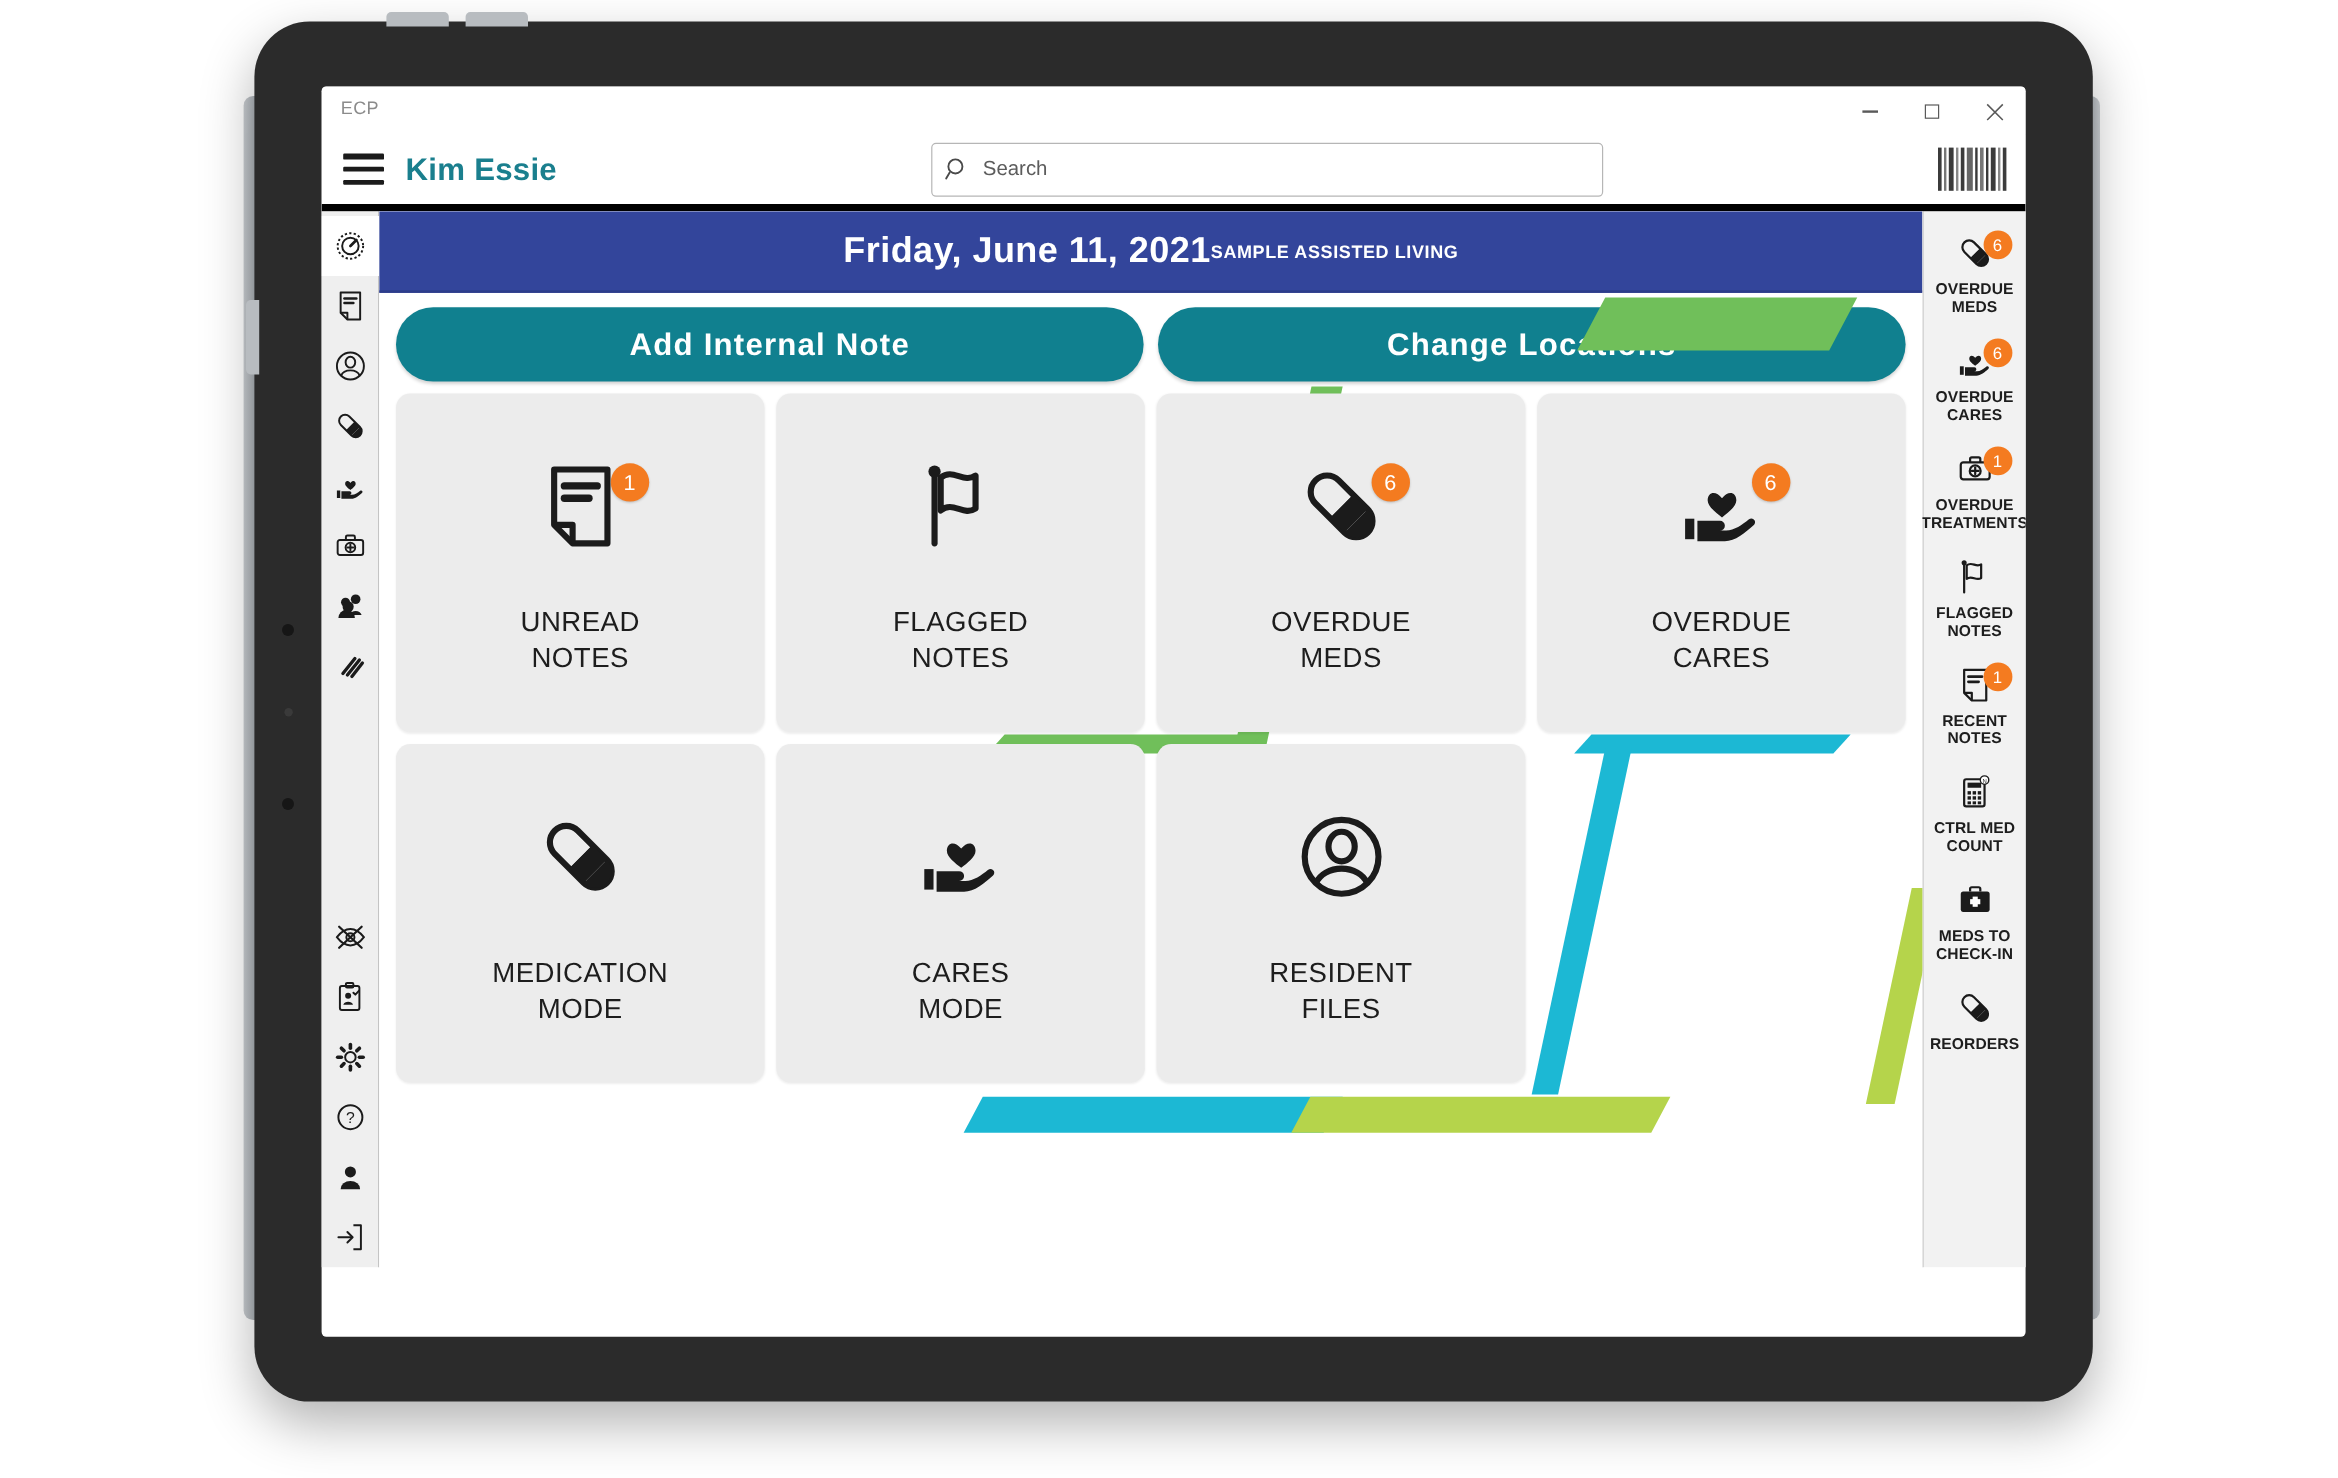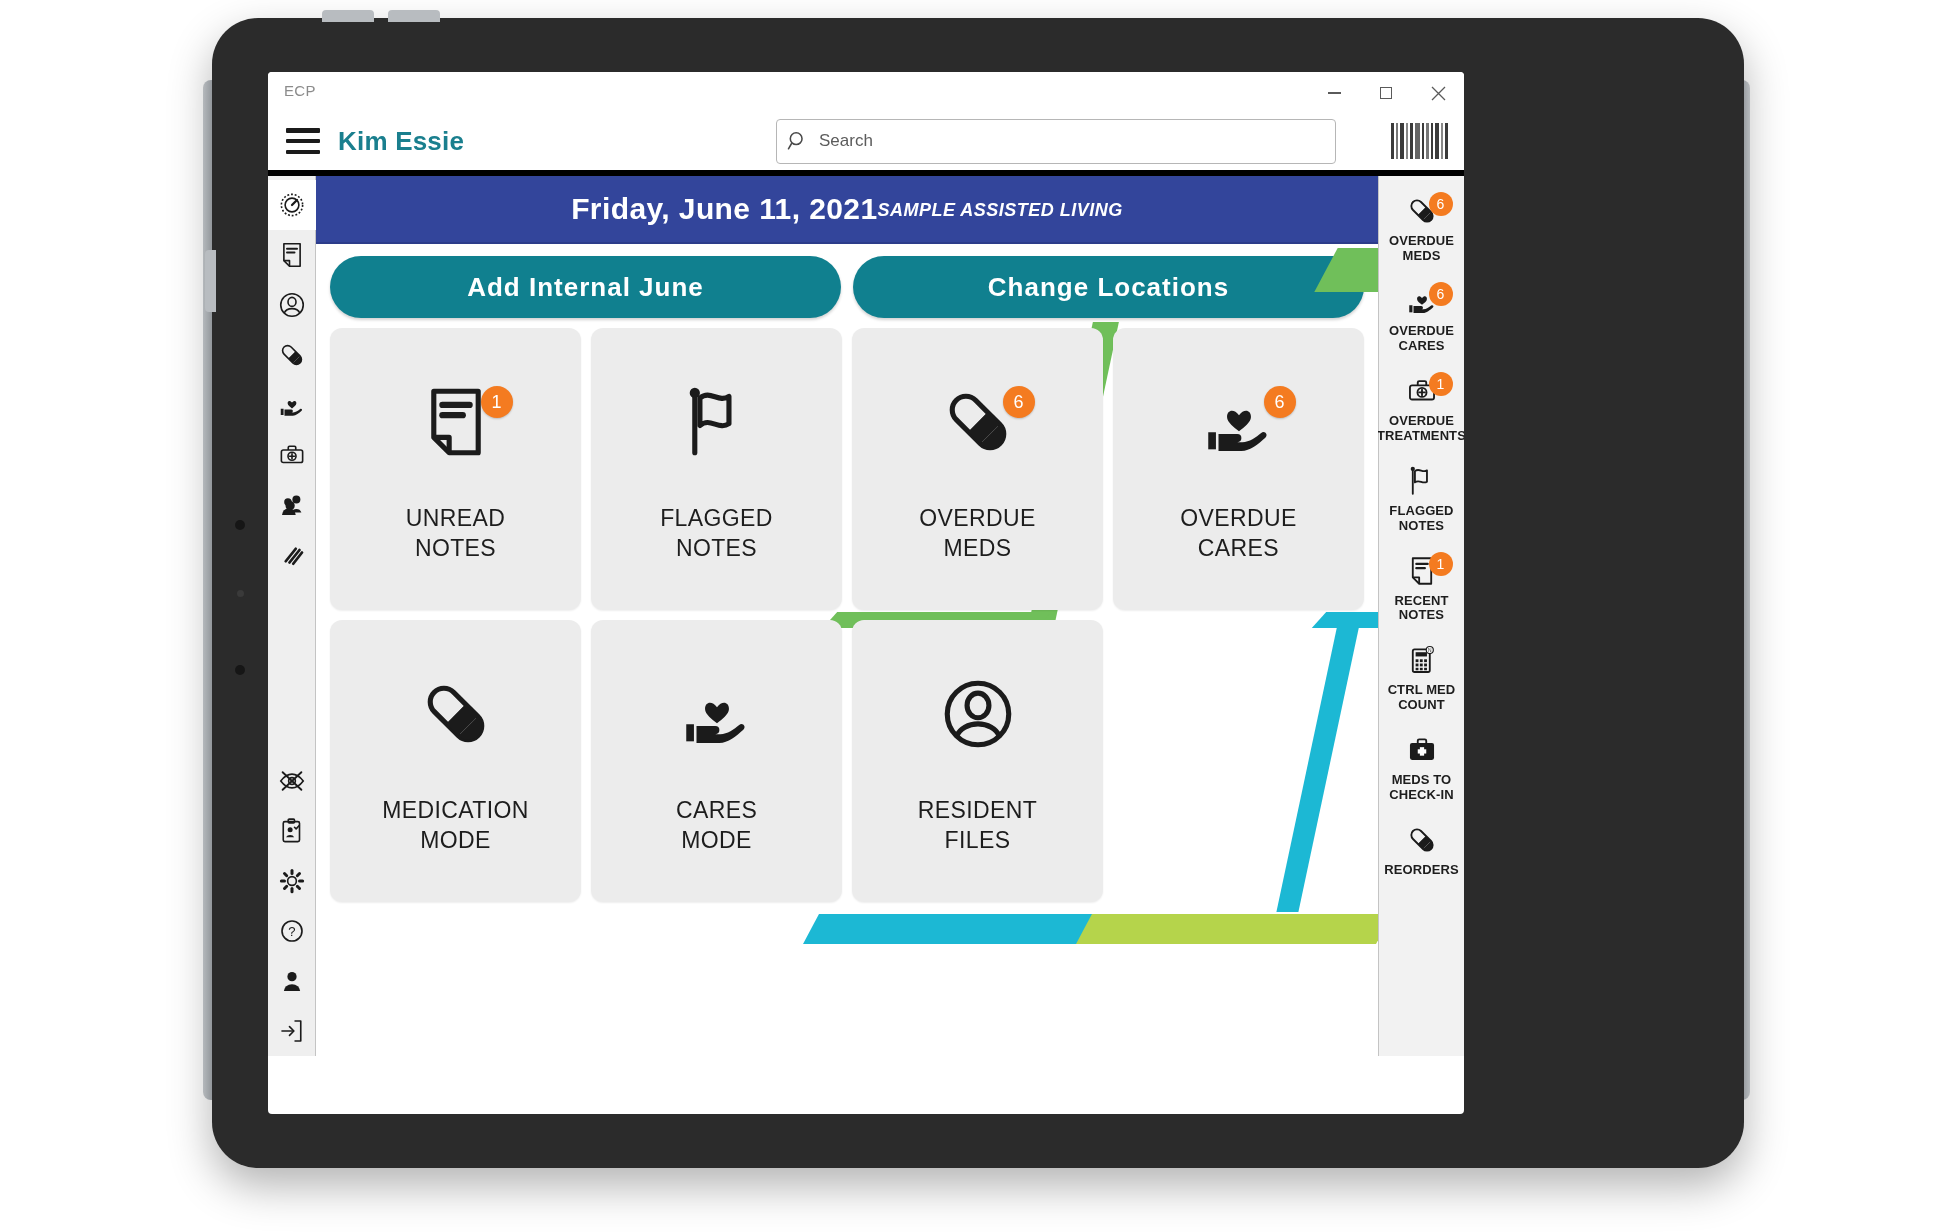--- a/index.html
+++ b/index.html
@@ -33,21 +33,21 @@
   }
   .btn-vol-1 { position:absolute; left:322px; top:10px; width:52px; height:12px; background:#b8bcc0; border-radius:4px 4px 0 0;}
   .btn-vol-2 { position:absolute; left:388px; top:10px; width:52px; height:12px; background:#b8bcc0; border-radius:4px 4px 0 0;}
   .btn-side-1 { position:absolute; left:205px; top:250px; width:11px; height:62px; background:#b8bcc0; border-radius:4px 0 0 4px;}
   .cam-dot { position:absolute; left:235px; width:10px; height:10px; border-radius:50%; background:#161616; }
   .cam-dot.d1{ top:520px; } .cam-dot.d2{ top:590px; background:#3a3a3a; width:7px;height:7px;left:237px;} .cam-dot.d3{ top:665px;}
 
   .screen {
     position: absolute;
     left: 268px; top: 72px;
-    width: 1196px; height: 1042px;
+    width: 1420px; height: 1042px;
     background: #ffffff;
     border-radius: 4px;
     overflow: hidden;
   }
 
   
   .titlebar {
     position: relative; height: 40px; background: #fff;
     padding: 10px 0 0 16px;
   }
@@ -102,21 +102,21 @@
 
   
   .center { flex:1 1 auto; position:relative; background:#ffffff; overflow:hidden; }
 
   .datebar {
     height: 68px; background:#33459b; color:#fff; text-align:center;
     display:flex; align-items:center; justify-content:center;
     border-bottom: 2px solid #2c3c8a;
   }
   .datebar .d1 { font-size:30px; font-weight:bold; letter-spacing:.4px; line-height:1.02;}
-  .datebar .d2 { font-size:18px; font-weight:bold; letter-spacing:.5px; margin-top:2px;font-style:italic;}
+  .datebar .d2 { font-size:15px; font-weight:bold; letter-spacing:.5px; margin-top:2px;}
 
   .actionrow { display:flex; gap:12px; padding: 12px 14px 10px 14px; }
   .pill {
     flex:1 1 0; height: 62px; background:#10808f; color:#fff; border:none;
     border-radius: 34px; font-size: 26px; font-weight:bold; letter-spacing:1px;
     font-family:"Liberation Sans", sans-serif; cursor:pointer;
     box-shadow: 0 2px 3px rgba(0,0,0,.18);
   }
 
   .grid-area { position:relative; padding: 0 14px; }
@@ -354,21 +354,21 @@
         </div>
 
       <div class="center">
 
         <div class="datebar">
           <div class="d1">Friday, June 11, 2021</div>
           <div class="d2">SAMPLE ASSISTED LIVING</div>
         </div>
 
         <div class="actionrow">
-          <button class="pill">Add  Internal  June</button>
+          <button class="pill">Add  Internal  Note</button>
           <button class="pill">Change  Locations</button>
         </div>
 
         <div class="grid-area">
 
           <div class="stripe s-green" style="left:1010px; top:-80px; width:210px; height:44px; transform:skewX(-28deg);"></div>
           <div class="stripe s-green" style="left:745px; top:-6px; width:26px; height:300px; transform:skewX(-12deg);"></div>
           <div class="stripe s-green" style="left:514px; top:284px; width:214px; height:16px; transform:skewX(-42deg);"></div>
           <div class="stripe s-cyan" style="left:1003px; top:284px; width:216px; height:16px; transform:skewX(-42deg);"></div>
           <div class="stripe s-cyan" style="left:991px; top:296px; width:22px; height:288px; transform:skewX(-12deg);"></div>

